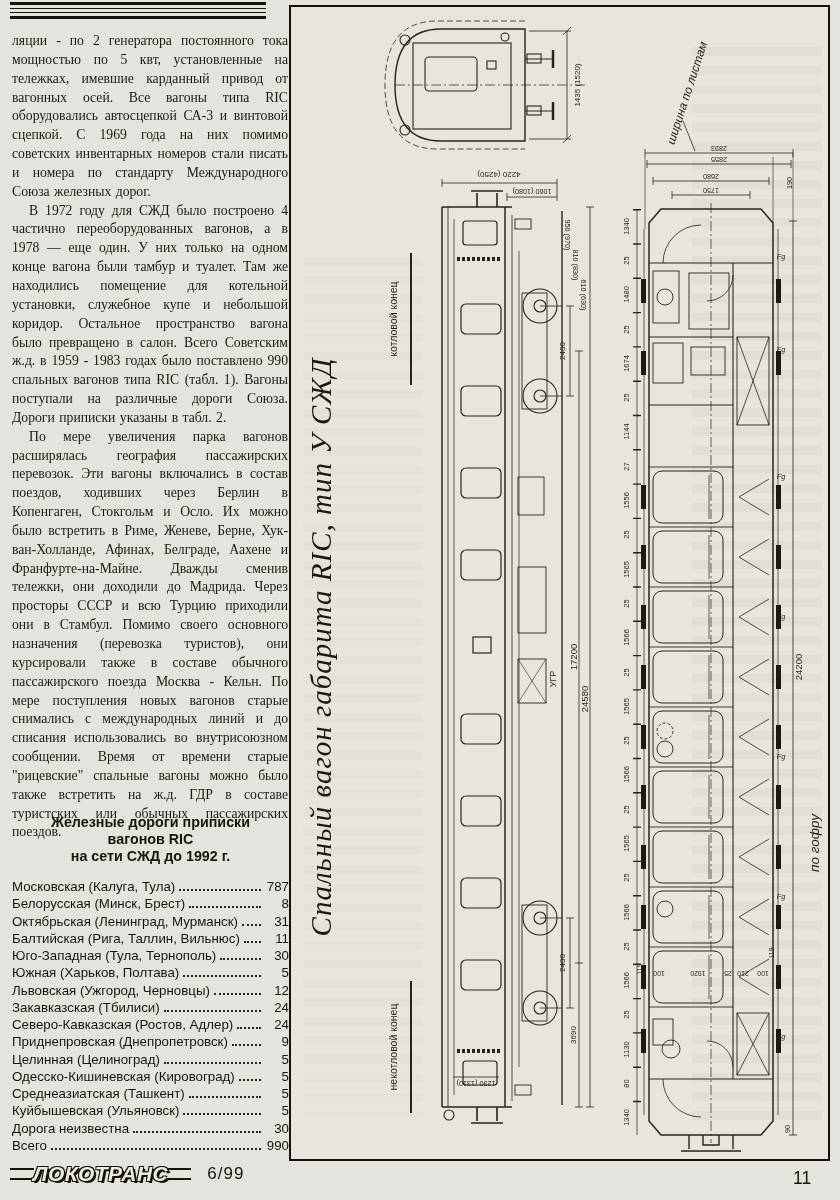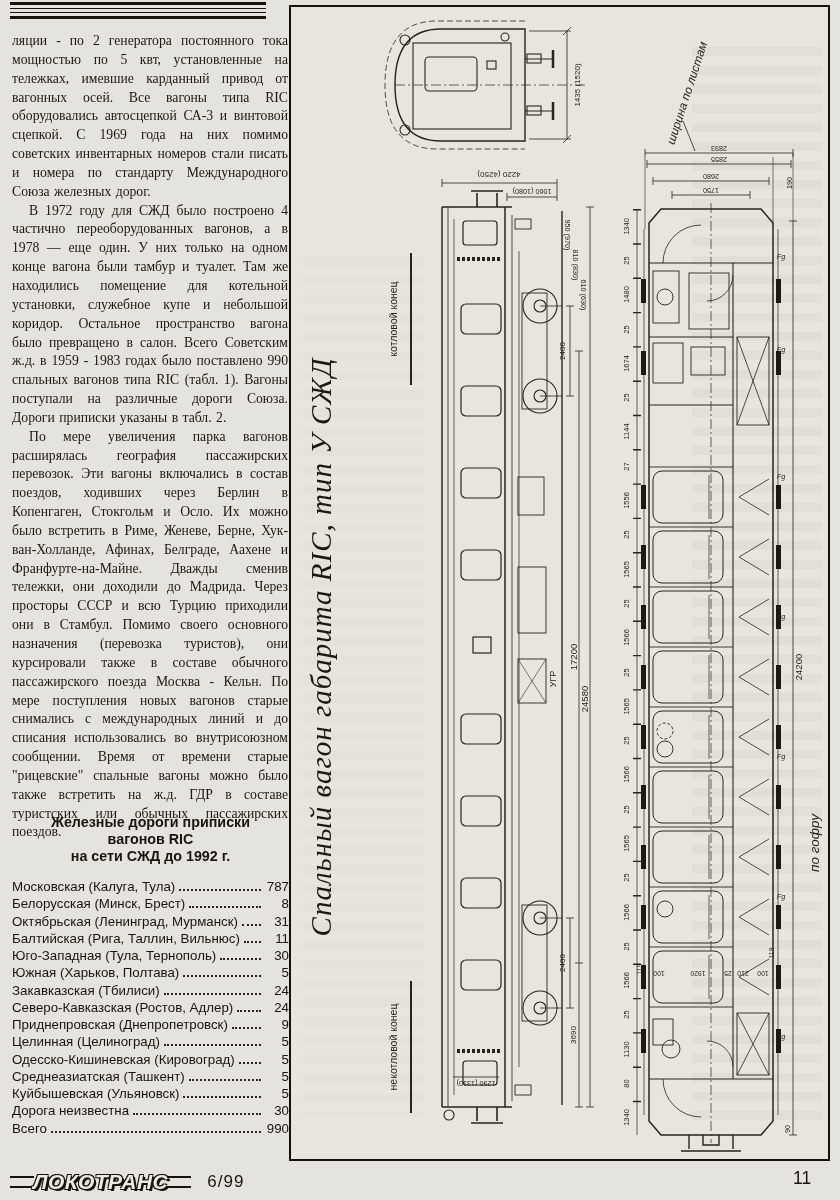--- a/index.html
+++ b/index.html
@@ -22,21 +22,21 @@
   .table-title{font-weight:bold;text-align:center;font-size:14.3px;line-height:17px;margin-bottom:13px;}
   .t-row{display:flex;align-items:baseline;font-size:13.3px;line-height:17.25px;white-space:nowrap;}
   .t-row.header{margin-bottom:2px;}
   .t-dots{flex:1;border-bottom:2px dotted #2a261e;margin:0 4px 3px 4px;min-width:6px;}
   .t-sp{flex:1;}
   .t-count{min-width:24px;text-align:right;}
   
   .footer{position:absolute;left:10px;top:1158px;display:flex;align-items:center;}
   .logo-bar{width:24px;height:8px;border-top:2.5px solid #16130d;border-bottom:2.5px solid #16130d;}
   .logo-text{font-style:italic;font-weight:900;font-size:21px;letter-spacing:.5px;
-             color:#eceae3;margin:12px -3px;padding:0 2px;
+             color:#eceae3;margin:4px -3px;padding:0 2px;
              text-shadow:1px 1px 0 #16130d,-1px 1px 0 #16130d,1px -1px 0 #16130d,-1px -1px 0 #16130d,2.4px 2.4px 0 #16130d;}
   .issue{font-size:17px;margin-left:16px;letter-spacing:1px;}
   .page-num{position:absolute;left:793px;top:1168px;font-size:17.5px;}
   
   .draw-box{position:absolute;left:289px;top:5px;width:541px;height:1156px;
             border:2.5px solid #14110b;box-sizing:border-box;background:#e7e5de;}
   .draw-box svg{position:absolute;left:0;top:0;}
   .bleed{position:absolute;pointer-events:none;
          background:repeating-linear-gradient(180deg,rgba(115,108,95,.10) 0 9px,rgba(115,108,95,0) 9px 19px);}
   .bleed.b1{right:6px;top:40px;width:130px;height:1080px;opacity:.55;}
@@ -132,20 +132,25 @@
           <span class="t-dots"></span>
           <span class="t-count">30</span>
         </div>
 
         <div class="t-row">
           <span class="t-name">Южная (Харьков, Полтава)</span>
           <span class="t-dots"></span>
           <span class="t-count">5</span>
         </div>
 
+        <div class="t-row">
+          <span class="t-name">Львовская (Ужгород, Черновцы)</span>
+          <span class="t-dots"></span>
+          <span class="t-count">12</span>
+        </div>
 
         <div class="t-row">
           <span class="t-name">Закавказская (Тбилиси)</span>
           <span class="t-dots"></span>
           <span class="t-count">24</span>
         </div>
 
         <div class="t-row">
           <span class="t-name">Северо-Кавказская (Ростов, Адлер)</span>
           <span class="t-dots"></span>

